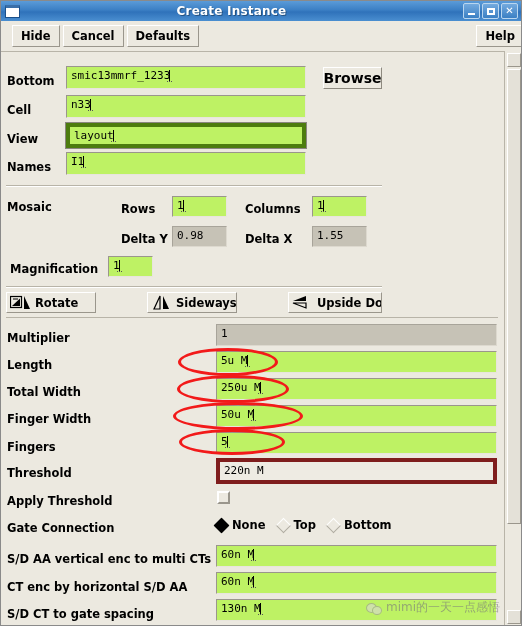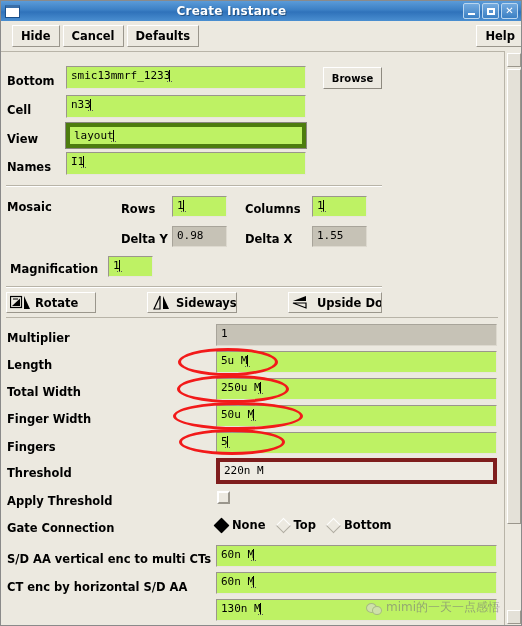--- a/index.html
+++ b/index.html
@@ -148,21 +148,21 @@
     width: 5px; height: 1px;
     border-top: 1px dotted #555;
   }
 
   
   .browse-btn {
     position: absolute;
     background: #ece9e0;
     border: 1px solid;
     border-color: #ffffff #8e8a80 #8e8a80 #ffffff;
-    font-size: 10px; font-weight: bold;
+    font-size: 14px; font-weight: bold;
     font-family: "DejaVu Sans", sans-serif;
     color: #000;
     display: flex; align-items: center; justify-content: center;
     box-sizing: border-box;
   }
 
   
   .xbtn {
     position: absolute;
     height: 21px;
@@ -400,20 +400,21 @@
       <span>Bottom</span>
     </div>
   </div>
 
   <div class="lbl" style="left:7px; top:552px;">S/D AA vertical enc to multi CTs</div>
   <div class="field" style="left:216px; top:545px; width:281px; height:22px;"><span>60n M</span><i class="caret"></i></div>
 
   <div class="lbl" style="left:7px; top:580px;">CT enc by horizontal S/D AA</div>
   <div class="field" style="left:216px; top:572px; width:281px; height:22px;"><span>60n M</span><i class="caret"></i></div>
 
+  <div class="lbl" style="left:7px; top:607px;">S/D CT to gate spacing</div>
   <div class="field" style="left:216px; top:599px; width:281px; height:22px;"><span>130n M</span><i class="caret"></i></div>
 
   <div class="scrollbar">
     <div class="sb-arrow up"></div>
     <div class="sb-thumb"></div>
     <div class="sb-arrow down"></div>
   </div>
 
   <div class="annot" style="left:178px; top:348px; width:100px; height:28px;"></div>
   <div class="annot" style="left:177px; top:375px; width:112px; height:28px;"></div>

